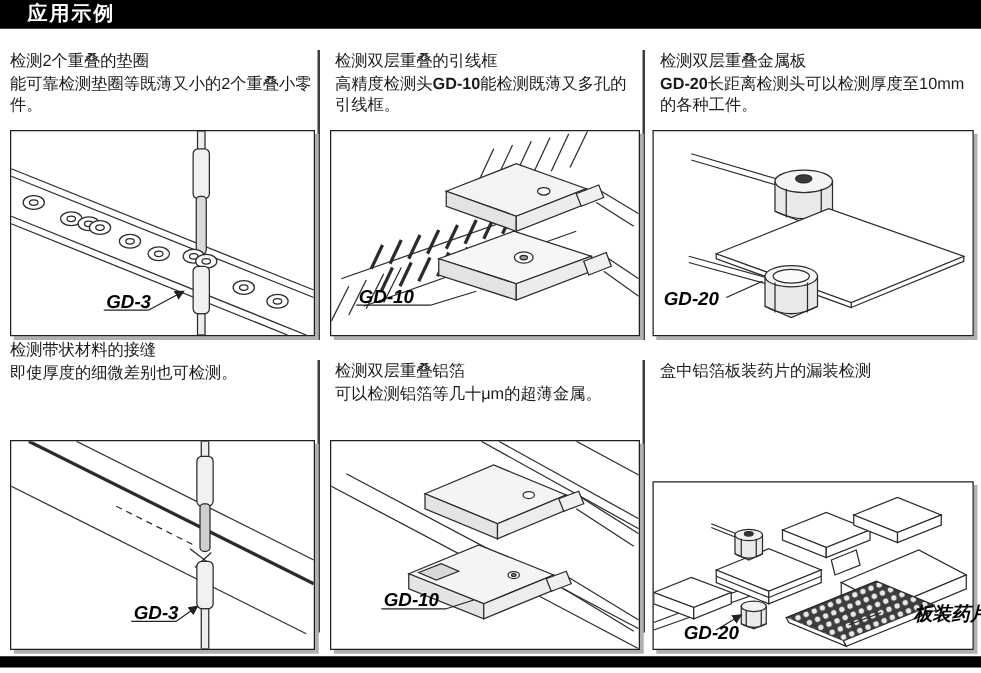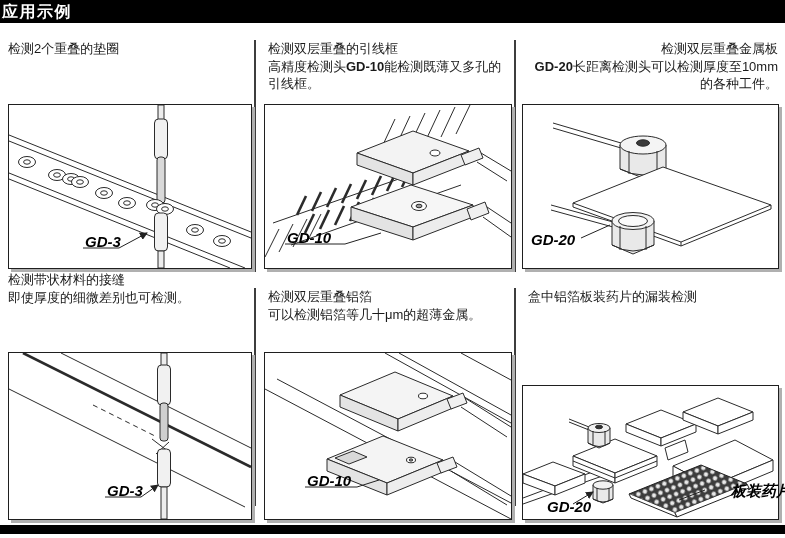--- a/index.html
+++ b/index.html
@@ -1,20 +1,20 @@
 <!DOCTYPE html>
 <html><head>
 <meta charset="utf-8">
 <style>
   html,body { margin:0; padding:0; background:#fff; }
   .page { position:relative; width:785px; height:538px; background:#ffffff; overflow:hidden;
           font-family:"Liberation Sans","DejaVu Sans",sans-serif; color:#1a1a1a; }
   .header-bar { position:absolute; left:0; top:3; width:785px; height:23px; background:#000; }
   .header-bar .page-title { color:#fff; font-weight:bold; font-size:16px; line-height:23px;
-          padding-left:2px; letter-spacing:1.5px; }
+          padding-left:22px; letter-spacing:1.5px; }
   .bottom-bar { position:absolute; left:0; top:525px; width:785px; height:9px; background:#000; }
   .divider { position:absolute; width:2px; background:#3d3d3d; }
   .panel-text { position:absolute; font-size:13px; line-height:17.5px; }
   .panel-title { font-weight:normal; }
   .panel-body { margin:0; }
   .panel-body b { font-weight:bold; }
   .illus { position:absolute; background:#fff; border:1.5px solid #1f1f1f; box-shadow:3px 3px 0 #b0b0b0; }
   .illus svg { position:absolute; left:0; top:0; width:100%; height:100%; }
   .callout { position:absolute; font-weight:bold; font-size:15px; color:#000; white-space:nowrap;font-style:italic; }
 </style>
@@ -27,20 +27,21 @@
     <div class="page-title">应用示例</div>
   </div>
 
   <div class="divider" style="left:254px; top:40px;  height:232px;"></div>
   <div class="divider" style="left:514px; top:40px;  height:232px;"></div>
   <div class="divider" style="left:254px; top:288px; height:218px;"></div>
   <div class="divider" style="left:514px; top:288px; height:218px;"></div>
 
   <div class="panel-text" style="left:8px; top:40px; width:242px;">
     <div class="panel-title">检测2个重叠的垫圈</div>
+    <p class="panel-body"><span>能可靠检测垫圈等既薄又小的2个重叠小零件。</span><b></b><span></span></p>
   </div>
   <div class="illus" style="left:8px; top:104px; width:242px; height:163px;">
     <svg viewBox="0 0 242 163">
       <defs>
           <marker id="ar1" markerWidth="9" markerHeight="8" refX="7" refY="4" orient="auto">
             <path d="M0,0 L8,4 L0,8 z" fill="#222"></path>
           </marker>
         </defs>
       <g stroke="#2b2b2b" fill="none">
         <line x1="0" y1="30" x2="242" y2="127"></line>
@@ -145,21 +146,21 @@
           <line x1="218" y1="112" x2="246" y2="132" fill="none"></line>
       </g>
       <g stroke="#222" fill="none">
         <line x1="20" y1="139" x2="80" y2="139"></line>
           <line x1="80" y1="139" x2="116" y2="128"></line>
       </g>
     </svg>
     <div class="callout" style="left:22px; top:124px;">GD-10</div>
   </div>
 
-  <div class="panel-text" style="left:528px; top:40px; width:250px;text-align:right;">
+  <div class="panel-text" style="left:528px; top:40px; width:250px;">
     <div class="panel-title">检测双层重叠金属板</div>
     <p class="panel-body"><span></span><b>GD-20</b><span>长距离检测头可以检测厚度至10mm的各种工件。</span></p>
   </div>
   <div class="illus" style="left:522px; top:104px; width:255px; height:163px;">
     <svg viewBox="0 0 255 163">
       <g stroke="#2b2b2b" fill="none">
         <line x1="30" y1="18" x2="98" y2="38"></line>
           <line x1="30" y1="23" x2="98" y2="43"></line>
       </g>
       <g stroke="#2b2b2b">

